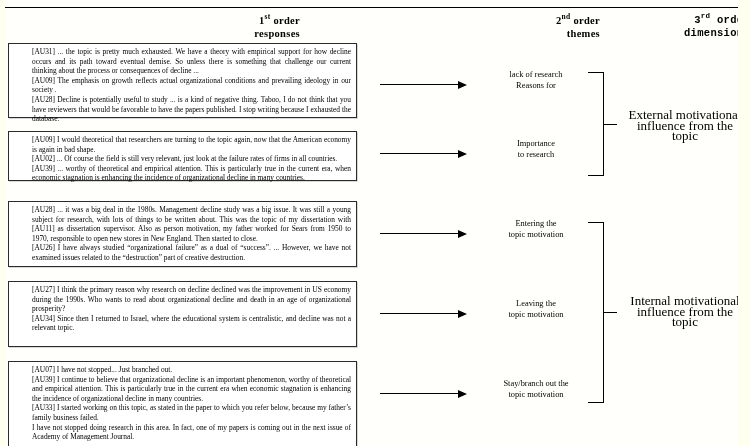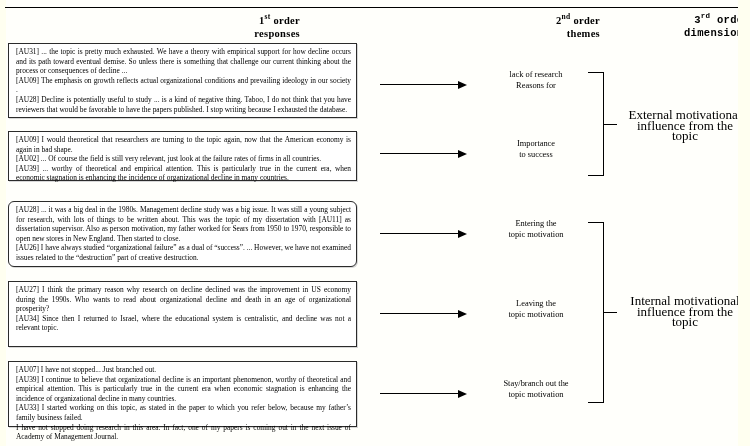--- a/index.html
+++ b/index.html
@@ -57,36 +57,36 @@
   .head-3 { left: 630px; width: 120px; top: 10px; font-family: Liberation Mono, monospace; }
 
   
   .resp-box {
     position: absolute;
     left: 8px;
     width: 349px;
     box-sizing: border-box;
     border: 1px solid #2b2b2b;
     background: #ffffff;
-    padding: 3px 5px 3px 7px;
+    padding: 3px 5px 3px 23px;
     font-size: 7.4px;
     line-height: 9.6px;
     text-align: justify;
     box-shadow: 1px 1px 0 #d8d8d8;
   }
   .resp-box p {
     margin: 0;
     padding: 0;
   }
 
   .box1 { top: 43px;  height: 75px; }
   .box2 { top: 131px; height: 50px; }
-  .box3 { top: 201px; height: 66px; border-radius: 6px; }
+  .box3 { top: 201px; height: 66px; }
   .box4 { top: 281px; height: 66px; }
-  .box5 { top: 361px; height: 66px; }
+  .box5 { top: 361px; height: 86px; }
 
   
   .arrow {
     position: absolute;
     left: 380px;
     width: 88px;
     height: 9px;
   }
   .arrow .shaft {
     position: absolute;
@@ -249,21 +249,21 @@
     <div class="shaft"></div>
     <div class="head"></div>
   </div>
 
   <div class="theme th1">
     <div>lack of research</div>
     <div>Reasons for</div>
   </div>
   <div class="theme th2">
     <div>Importance</div>
-    <div>to success</div>
+    <div>to research</div>
   </div>
   <div class="theme th3">
     <div>Entering the</div>
     <div>topic motivation</div>
   </div>
   <div class="theme th4">
     <div>Leaving the</div>
     <div>topic motivation</div>
   </div>
   <div class="theme th5">

